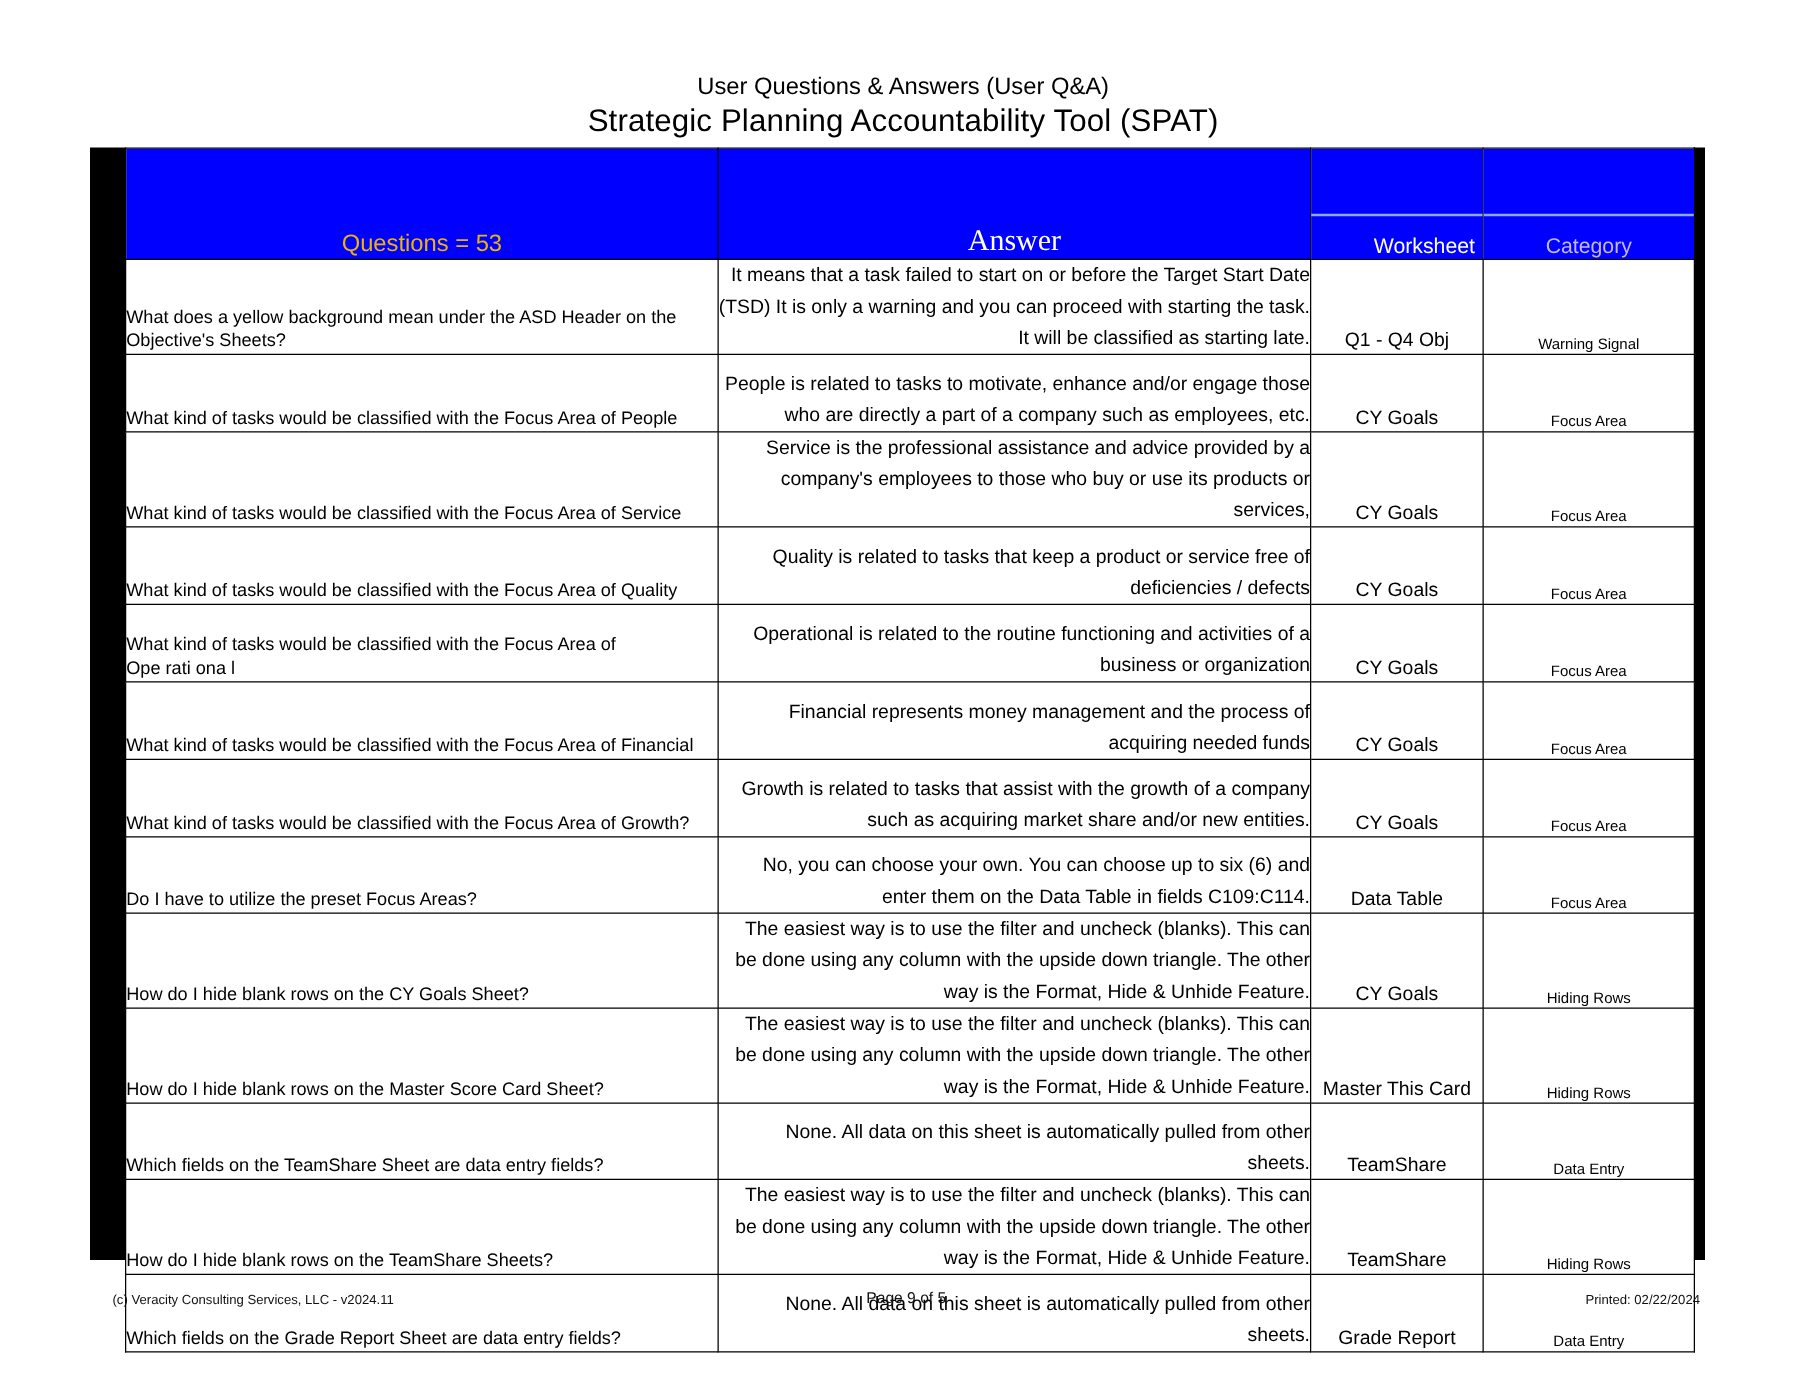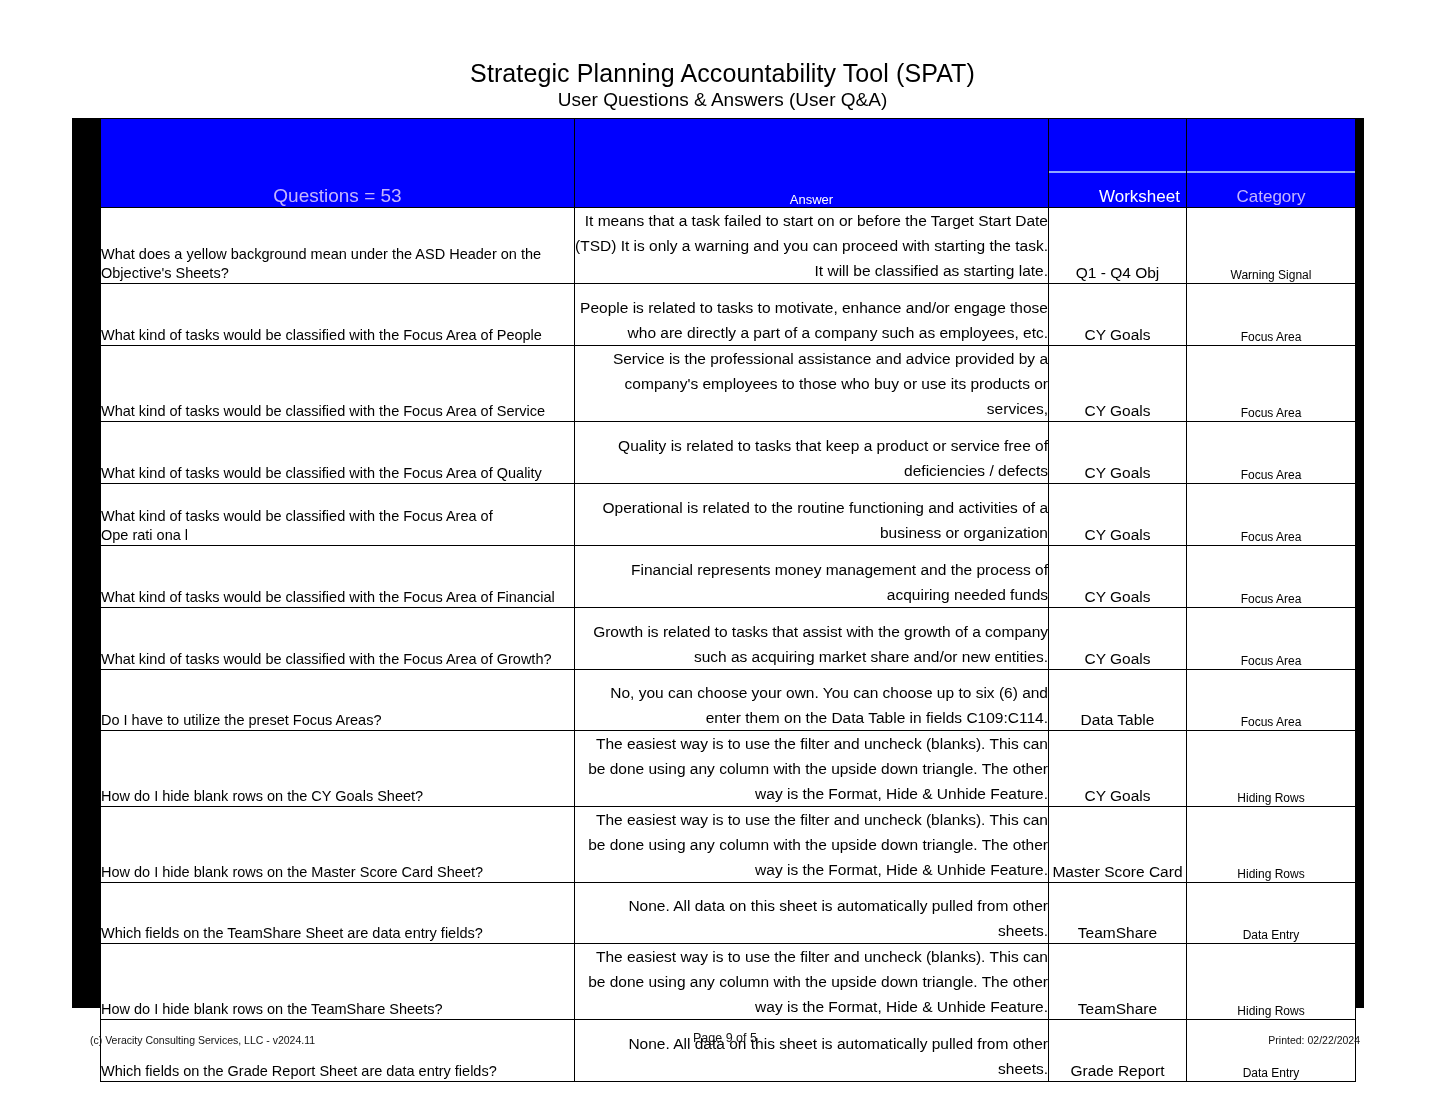--- a/index.html
+++ b/index.html
@@ -81,21 +81,21 @@
   thead th {
     background: #0000FF;
     color: #ffffff;
     font-weight: 400;
     height: 88px;
     vertical-align: bottom;
     text-align: center;
     border-color: #000000;
   }
   th.hdr-questions  { font-size: 19px; padding-bottom: 9px; }
-  th.hdr-answer     { font-size: 13px; padding-bottom: 9px; }
+  th.hdr-answer     { font-size: 24px; padding-bottom: 9px; font-family: Liberation Serif, serif; }
   th.hdr-worksheet,
   th.hdr-category {
     font-size: 17px;
     padding-bottom: 9px;
     position: relative;
   }
   th.hdr-worksheet .rule,
   th.hdr-category .rule {
     position: absolute;
     left: 0;
@@ -144,39 +144,39 @@
     color: #111111;
   }
   #footer .f-left   { position: absolute; left: 0;   top: 3px; }
   #footer .f-center { position: absolute; left: 0; width: 1270px; text-align: center; top: 0; font-size: 12.5px; }
   #footer .f-right  { position: absolute; right: 0;  top: 3px; }
 </style>
 </head>
 <body>
 
 <div id="title-block">
+  <div id="doc-subtitle">User Questions &amp; Answers (User Q&amp;A)</div>
   <div id="doc-title">Strategic Planning Accountability Tool (SPAT)</div>
-  <div id="doc-subtitle">User Questions &amp; Answers (User Q&amp;A)</div>
 </div>
 
 <div id="sheet">
 
   <div class="gutter" id="gutter-left" style="background: rgb(0, 0, 0);"></div>
   <div class="gutter" id="gutter-right" style="background: rgb(0, 0, 0);"></div>
 
   <table id="grid">
     <colgroup>
       <col class="c-question">
       <col class="c-answer">
       <col class="c-worksheet">
       <col class="c-category">
     </colgroup>
     <thead>
       <tr>
-        <th class="hdr-questions" style="background: rgb(0, 0, 255); color: #c4b5fd; margin-top: 24px;">Questions = 53</th>
+        <th class="hdr-questions" style="background: rgb(0, 0, 255); color: #eab308; margin-top: 24px;">Questions = 53</th>
         <th class="hdr-answer" style="background: rgb(0, 0, 255); color: rgb(255, 255, 255);">Answer</th>
         <th class="hdr-worksheet" style="background: rgb(0, 0, 255); color: rgb(255, 255, 255); padding-left: 44px;">
           <span class="rule" style="background: rgb(143, 168, 255);"></span>
           <span>Worksheet</span>
         </th>
         <th class="hdr-category" style="background: rgb(0, 0, 255); color: #c4b5fd;">
           <span class="rule" style="background: rgb(143, 168, 255);"></span>
           <span>Category</span>
         </th>
       </tr>
@@ -232,21 +232,21 @@
         </tr>
         <tr style="height: 62px;">
           <td class="q-cell">How do I hide blank rows on the CY Goals Sheet?</td>
           <td class="a-cell">The easiest way is to use the filter and uncheck (blanks). This can be done using any column with the upside down triangle. The other way is the Format, Hide &amp; Unhide Feature.</td>
           <td class="w-cell">CY Goals</td>
           <td class="cat-cell">Hiding Rows</td>
         </tr>
         <tr style="height: 62px;">
           <td class="q-cell">How do I hide blank rows on the Master Score Card Sheet?</td>
           <td class="a-cell">The easiest way is to use the filter and uncheck (blanks). This can be done using any column with the upside down triangle. The other way is the Format, Hide &amp; Unhide Feature.</td>
-          <td class="w-cell">Master Score Card</td>
+          <td class="w-cell">Master This Card</td>
           <td class="cat-cell">Hiding Rows</td>
         </tr>
         <tr style="height: 61px;">
           <td class="q-cell">Which fields on the TeamShare Sheet are data entry fields?</td>
           <td class="a-cell">None. All data on this sheet is automatically pulled from other sheets.</td>
           <td class="w-cell">TeamShare</td>
           <td class="cat-cell">Data Entry</td>
         </tr>
         <tr style="height: 62px;">
           <td class="q-cell">How do I hide blank rows on the TeamShare Sheets?</td>

